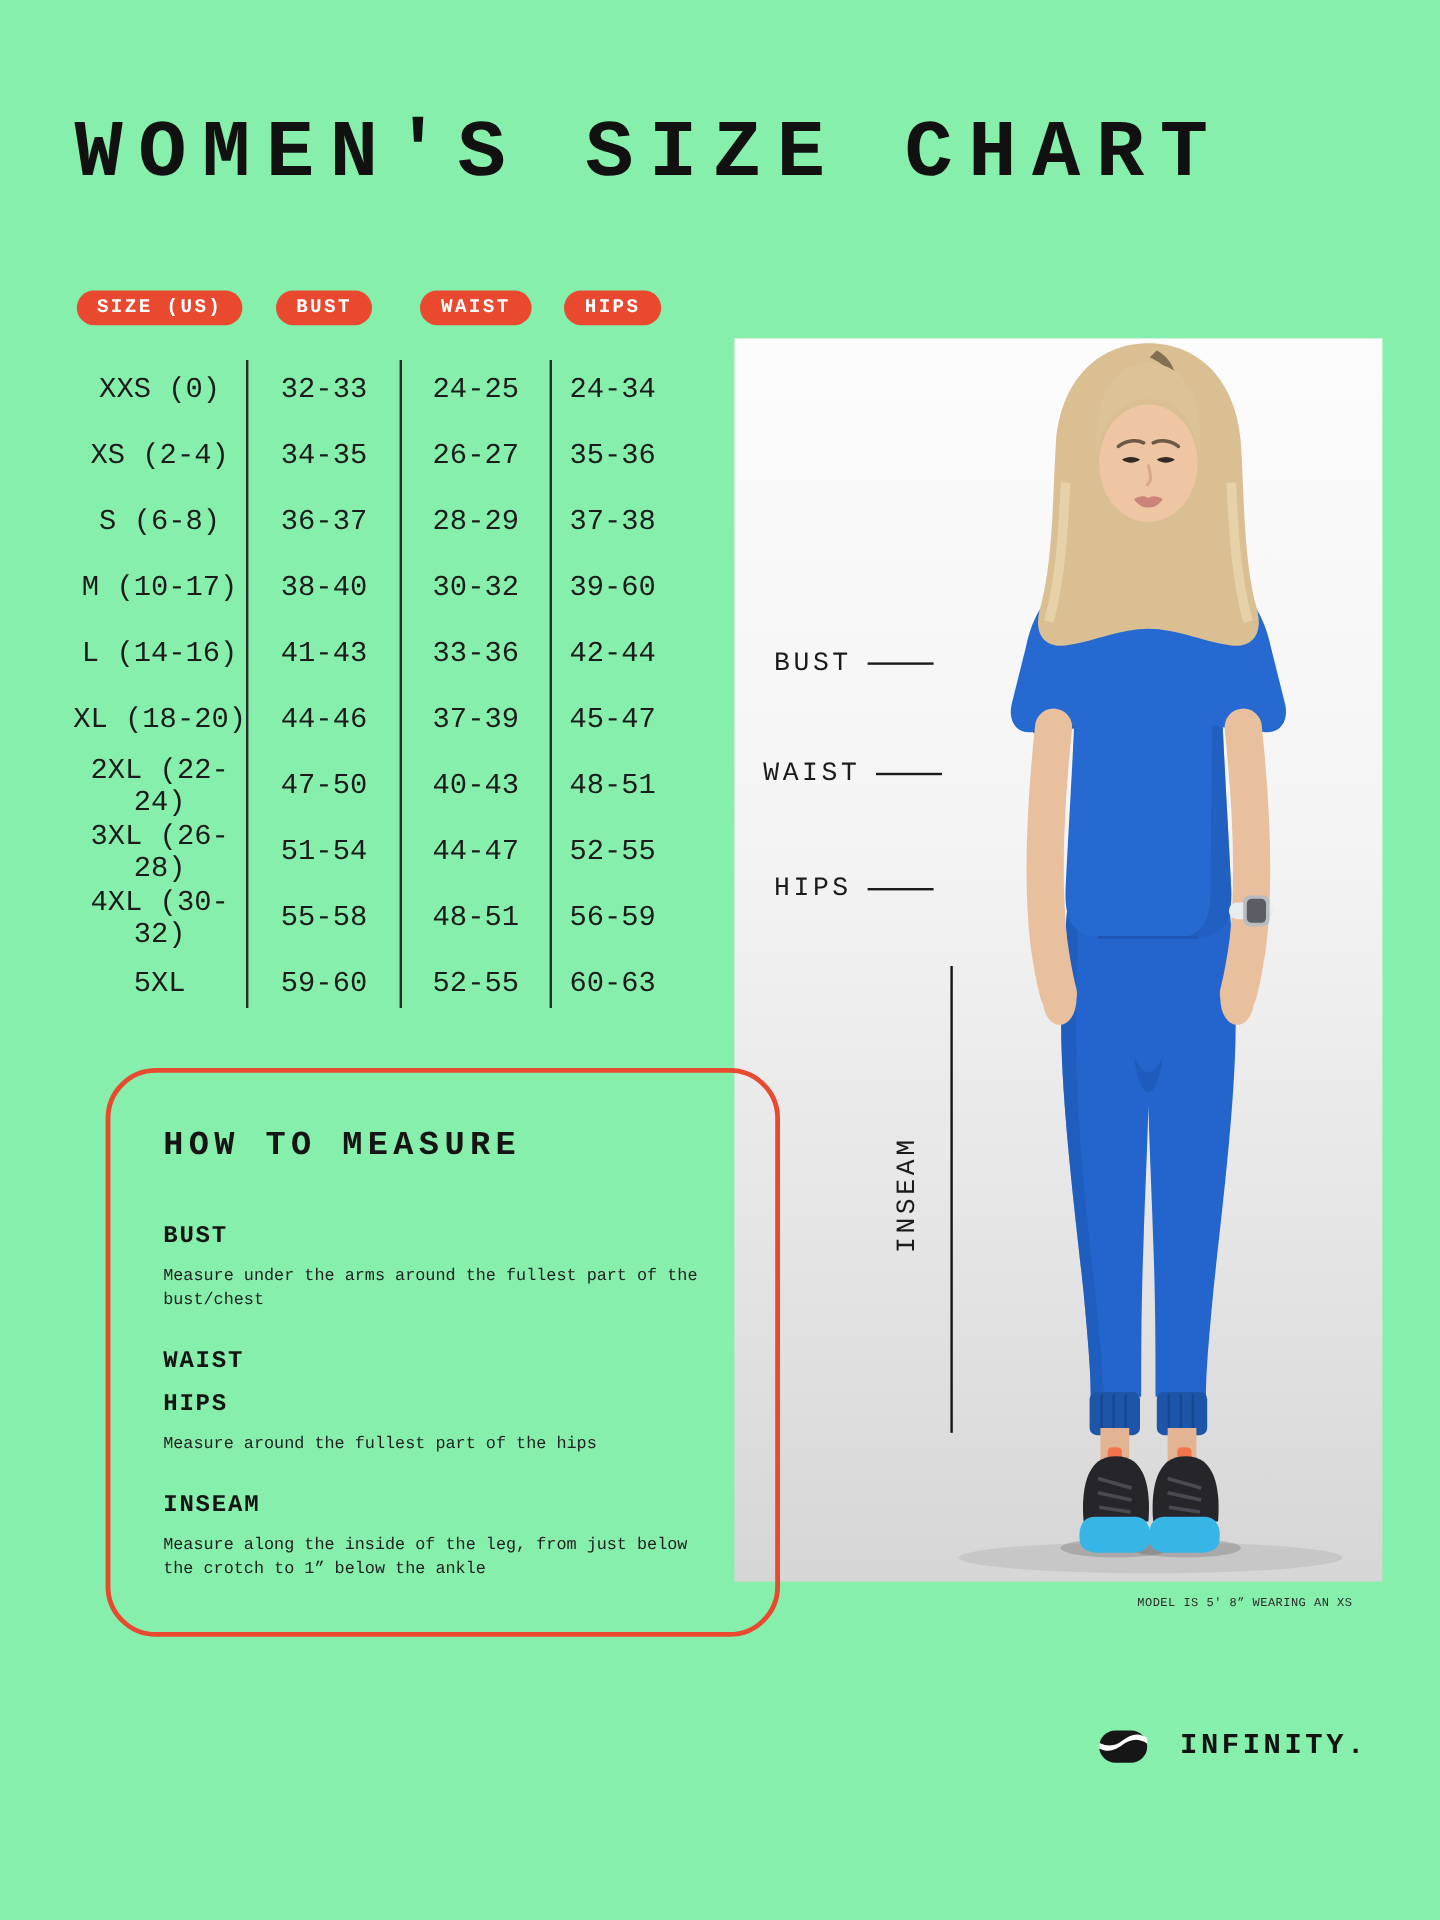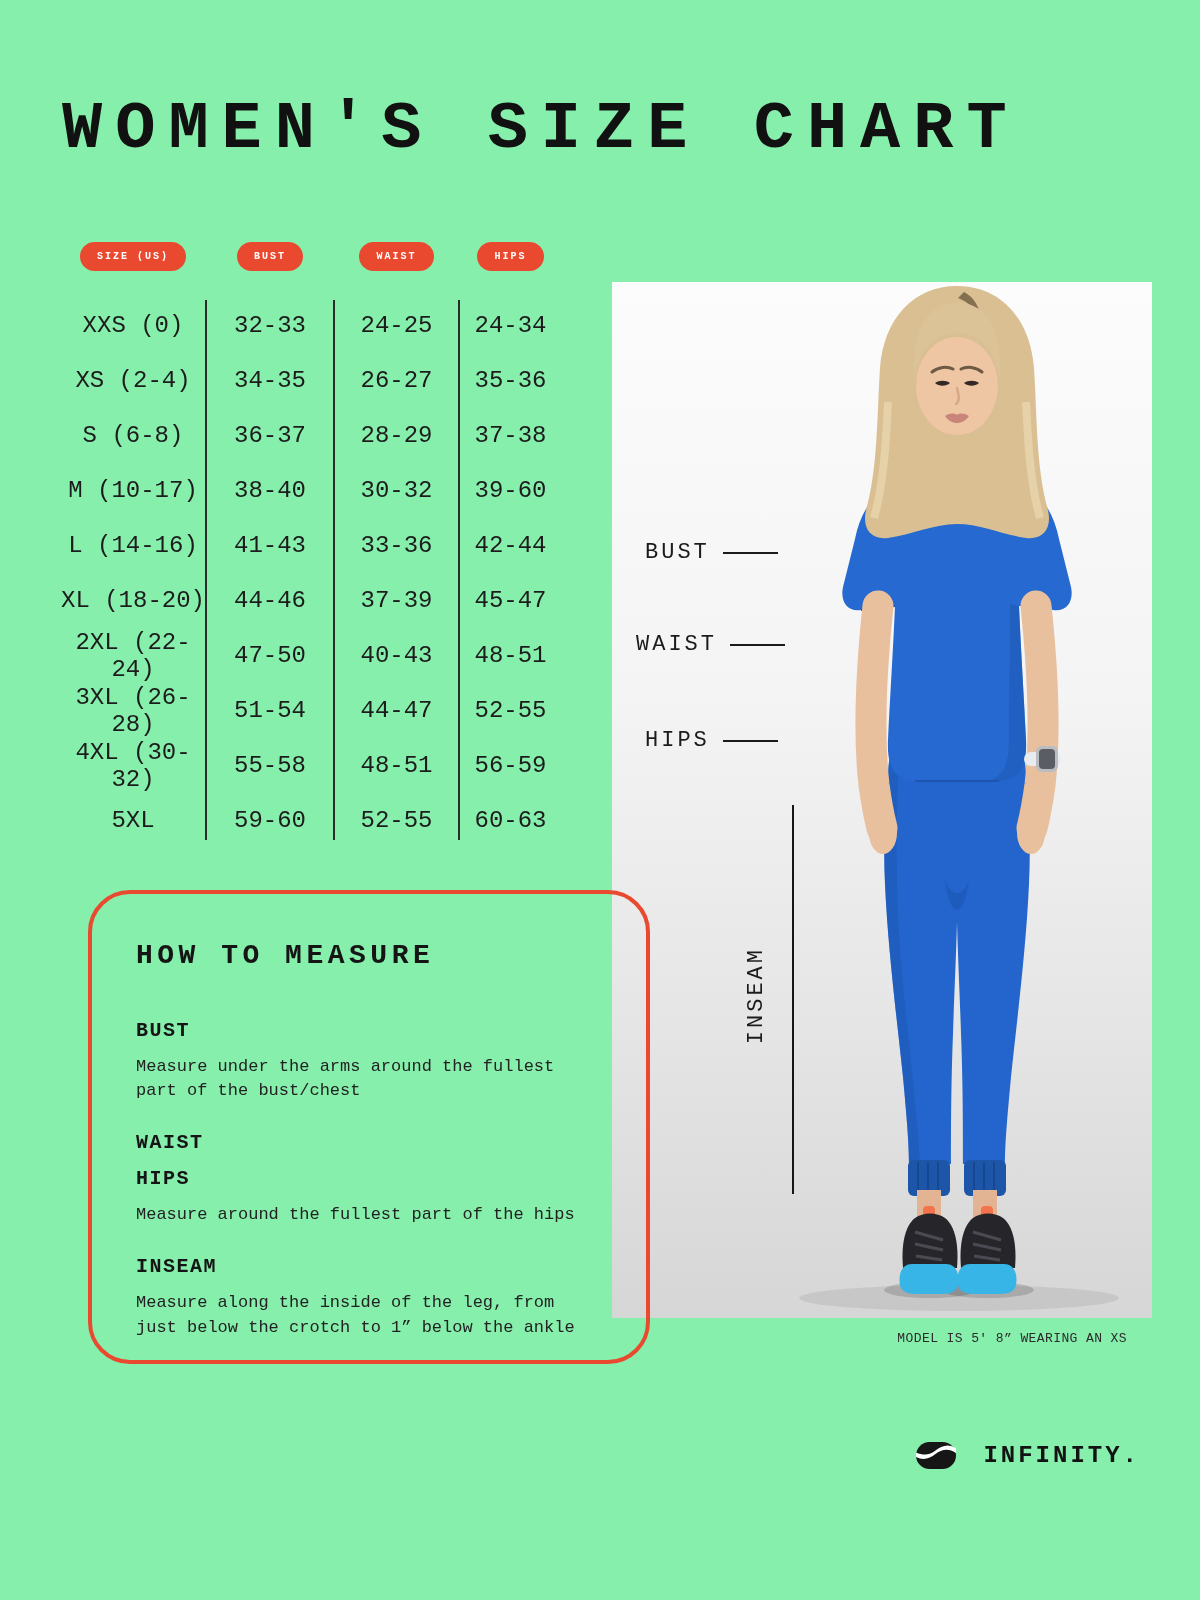--- a/index.html
+++ b/index.html
@@ -12,21 +12,21 @@
   .title {
     position:absolute; left:62px; top:96px; margin:0;
     font-size:67px; font-weight:bold; letter-spacing:13px; line-height:1;
     color:#111; white-space:nowrap;
   }
   
   .size-table { position:absolute; left:60px; top:242px; width:502px; }
   .pill-row, .trow { display:grid; grid-template-columns:146px 128px 125px 103px; }
   .pill-cell { display:flex; justify-content:center; }
   .pill {
-    background:#e8492f; color:#fff; font-size:10px; font-weight:bold;
+    background:#e8492f; color:#fff; font-size:16px; font-weight:bold;
     letter-spacing:2px; height:29px; line-height:29px; border-radius:15px;
     padding:0 17px; white-space:nowrap;
   }
   .rows { margin-top:27px; position:relative; }
   .trow { height:55px; align-items:center; }
   .cell { text-align:center; font-size:24px; color:#1c1c1c; }
   .divider { position:absolute; width:2px; background:#2b2b2b; top:2px; height:540px; }
   .divider.d1 { left:145px; } .divider.d2 { left:273px; } .divider.d3 { left:398px; }
   
   .photo-panel {
@@ -42,35 +42,35 @@
   .m-line { width:55px; height:2px; background:#1b1b1b; }
   .m-bust  { left:645px; top:540px; }
   .m-waist { left:636px; top:632px; }
   .m-hips  { left:645px; top:728px; }
   .inseam-line { position:absolute; left:792px; top:805px; width:2px; height:389px; background:#161616; z-index:3; }
   .inseam-label {
     position:absolute; left:744px; top:947px; writing-mode:vertical-rl;
     transform:rotate(180deg); font-size:22px; letter-spacing:3px; color:#1b1b1b; z-index:3;
   }
   .caption {
-    position:absolute; right:73px; top:1331px; font-size:13px;
+    position:absolute; right:73px; top:1331px; font-size:10px;
     letter-spacing:0.4px; color:#2c2c2c;
   }
   
   .measure-box {
     position:absolute; left:88px; top:890px; width:562px; height:474px;
     border:4px solid #e8492f; border-radius:42px; z-index:2;
     padding:46px 36px 0 44px; background:transparent;
   }
   .measure-box h2 {
     margin:0 0 48px 0; font-size:28px; font-weight:bold;
     letter-spacing:4.5px; color:#151515;
   }
   .ms-label { margin:0 0 13px 0; font-size:20px; font-weight:bold; letter-spacing:1.5px; color:#151515; }
-  .ms-text  { margin:0 0 28px 0; font-size:17px; line-height:1.42; color:#222; max-width:462px; }
+  .ms-text  { margin:0 0 28px 0; font-size:14px; line-height:1.42; color:#222; max-width:462px; }
   
   .brand { position:absolute; right:60px; top:1441px; display:flex; align-items:center; gap:26px; z-index:3; }
   .brand-word { font-size:24px; font-weight:bold; letter-spacing:3px; color:#131313; white-space:nowrap; }
 </style>
 </head>
 <body>
 
 <div class="page">
 
   <h1 class="title">WOMEN'S SIZE CHART</h1>

